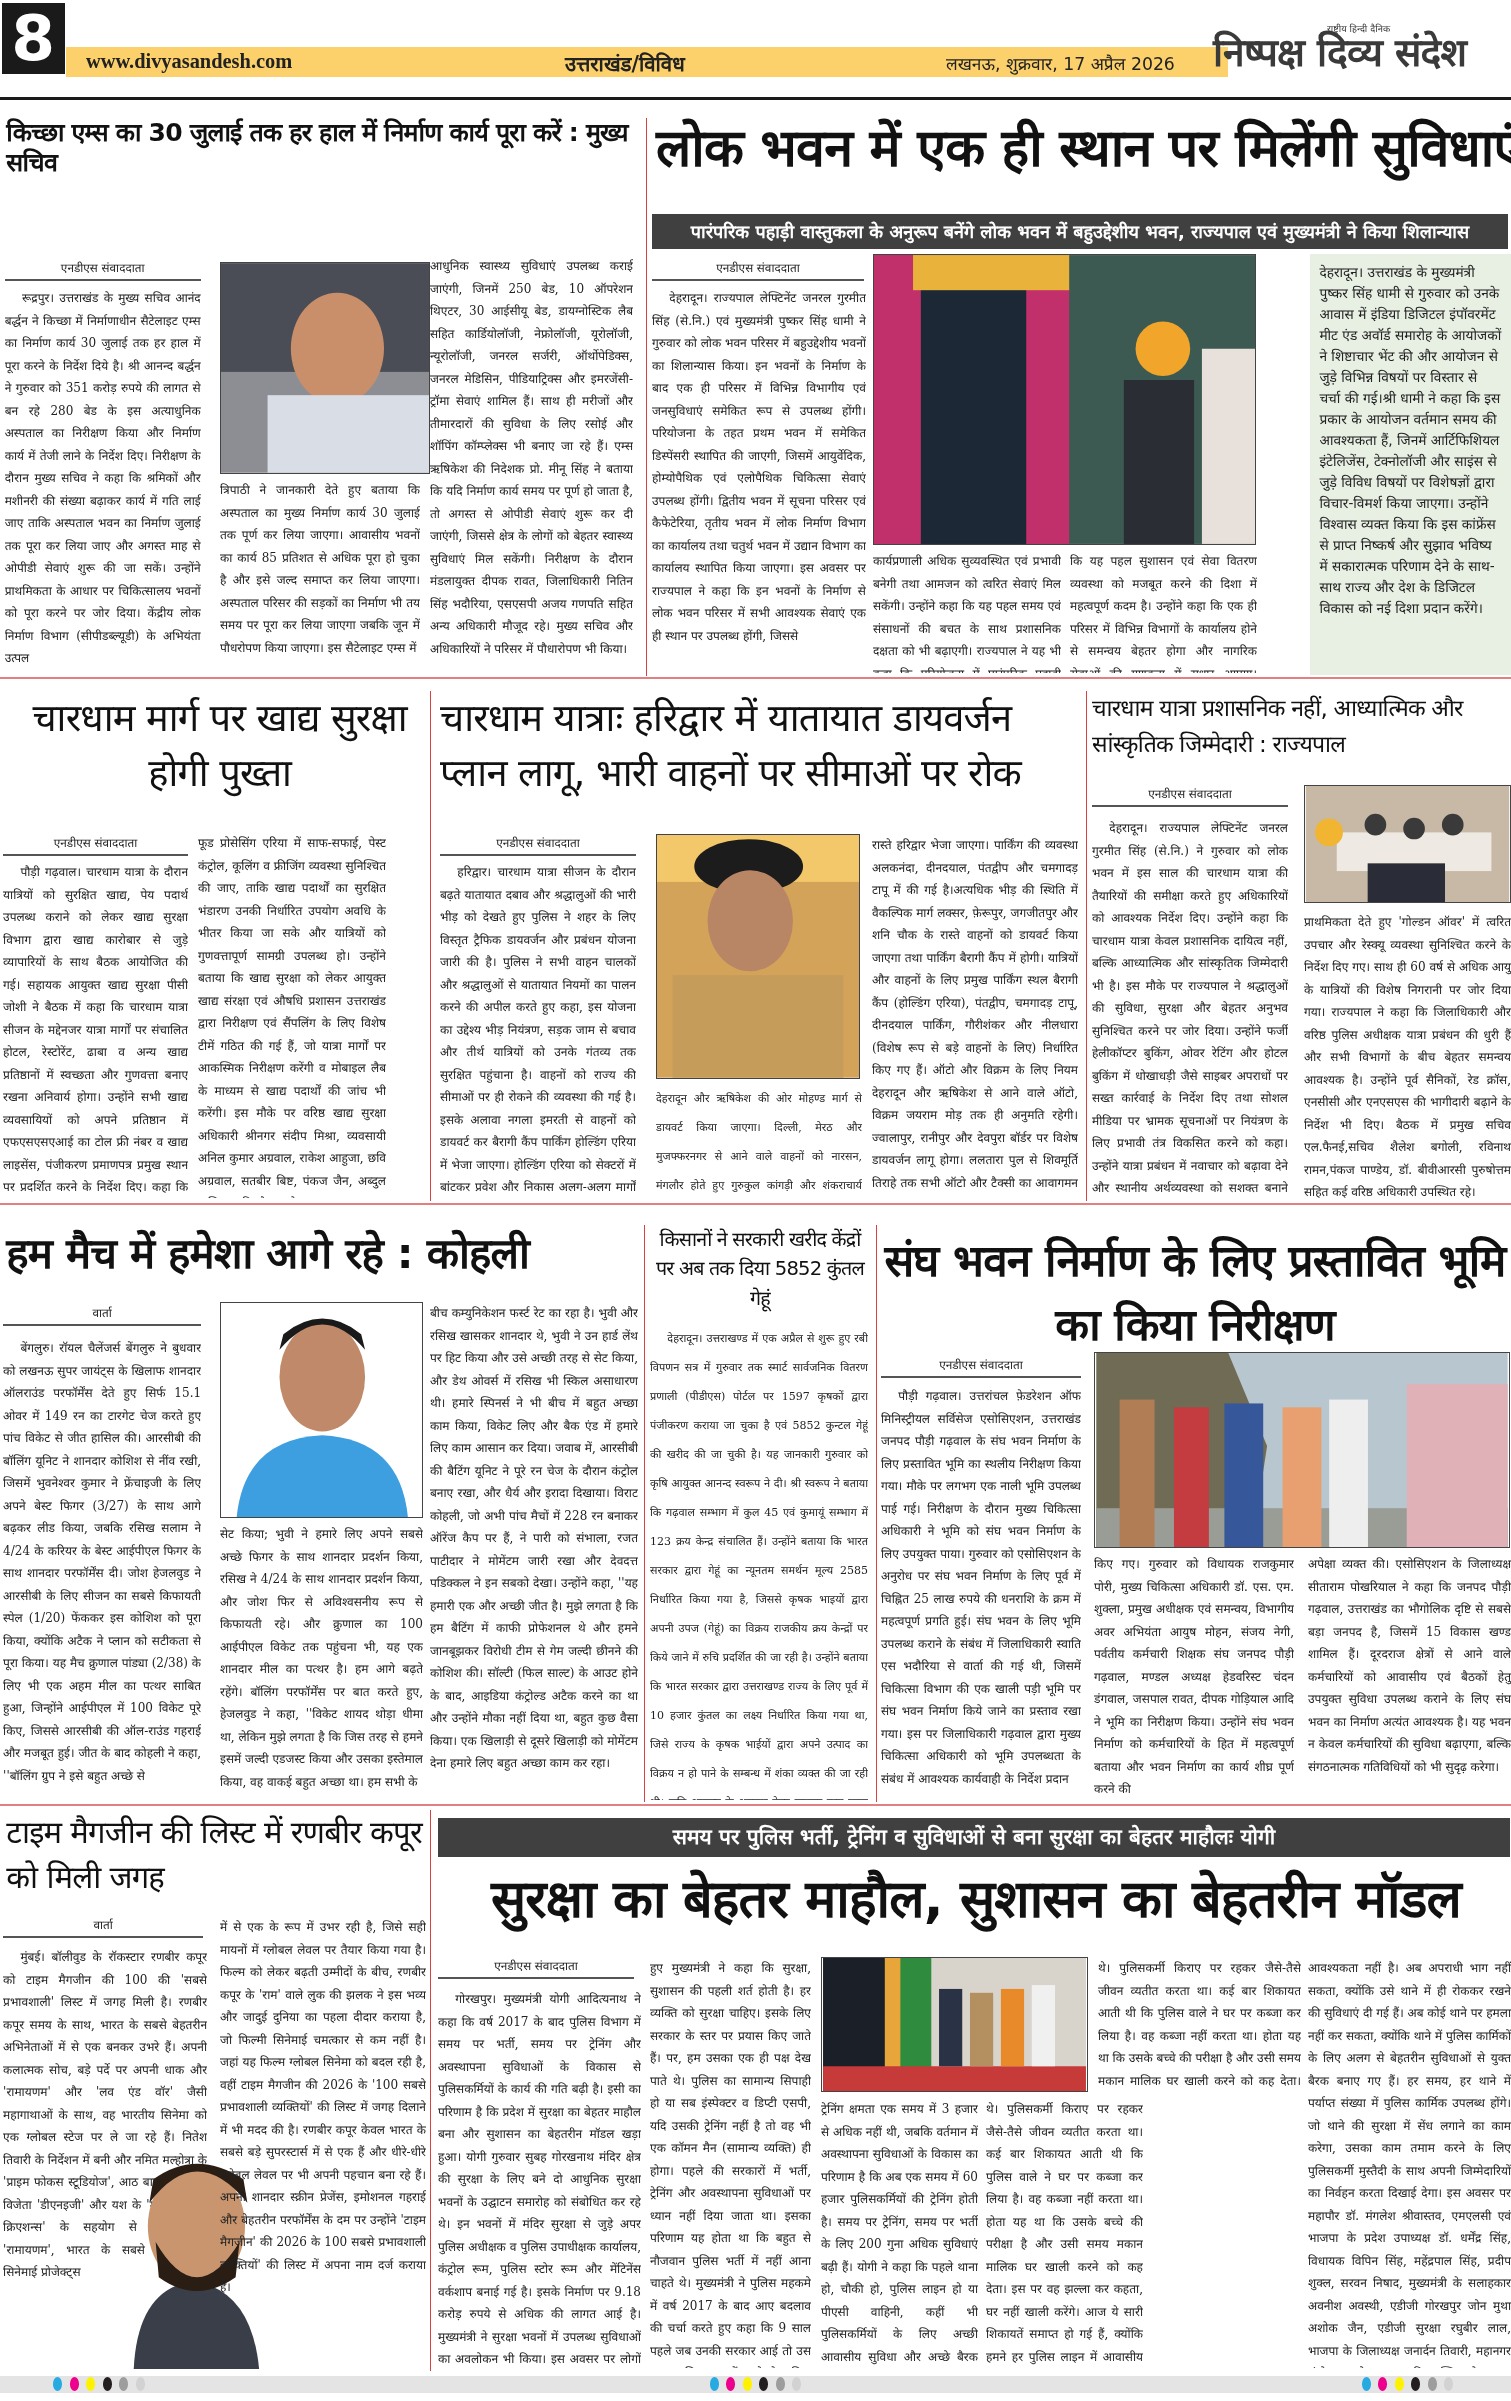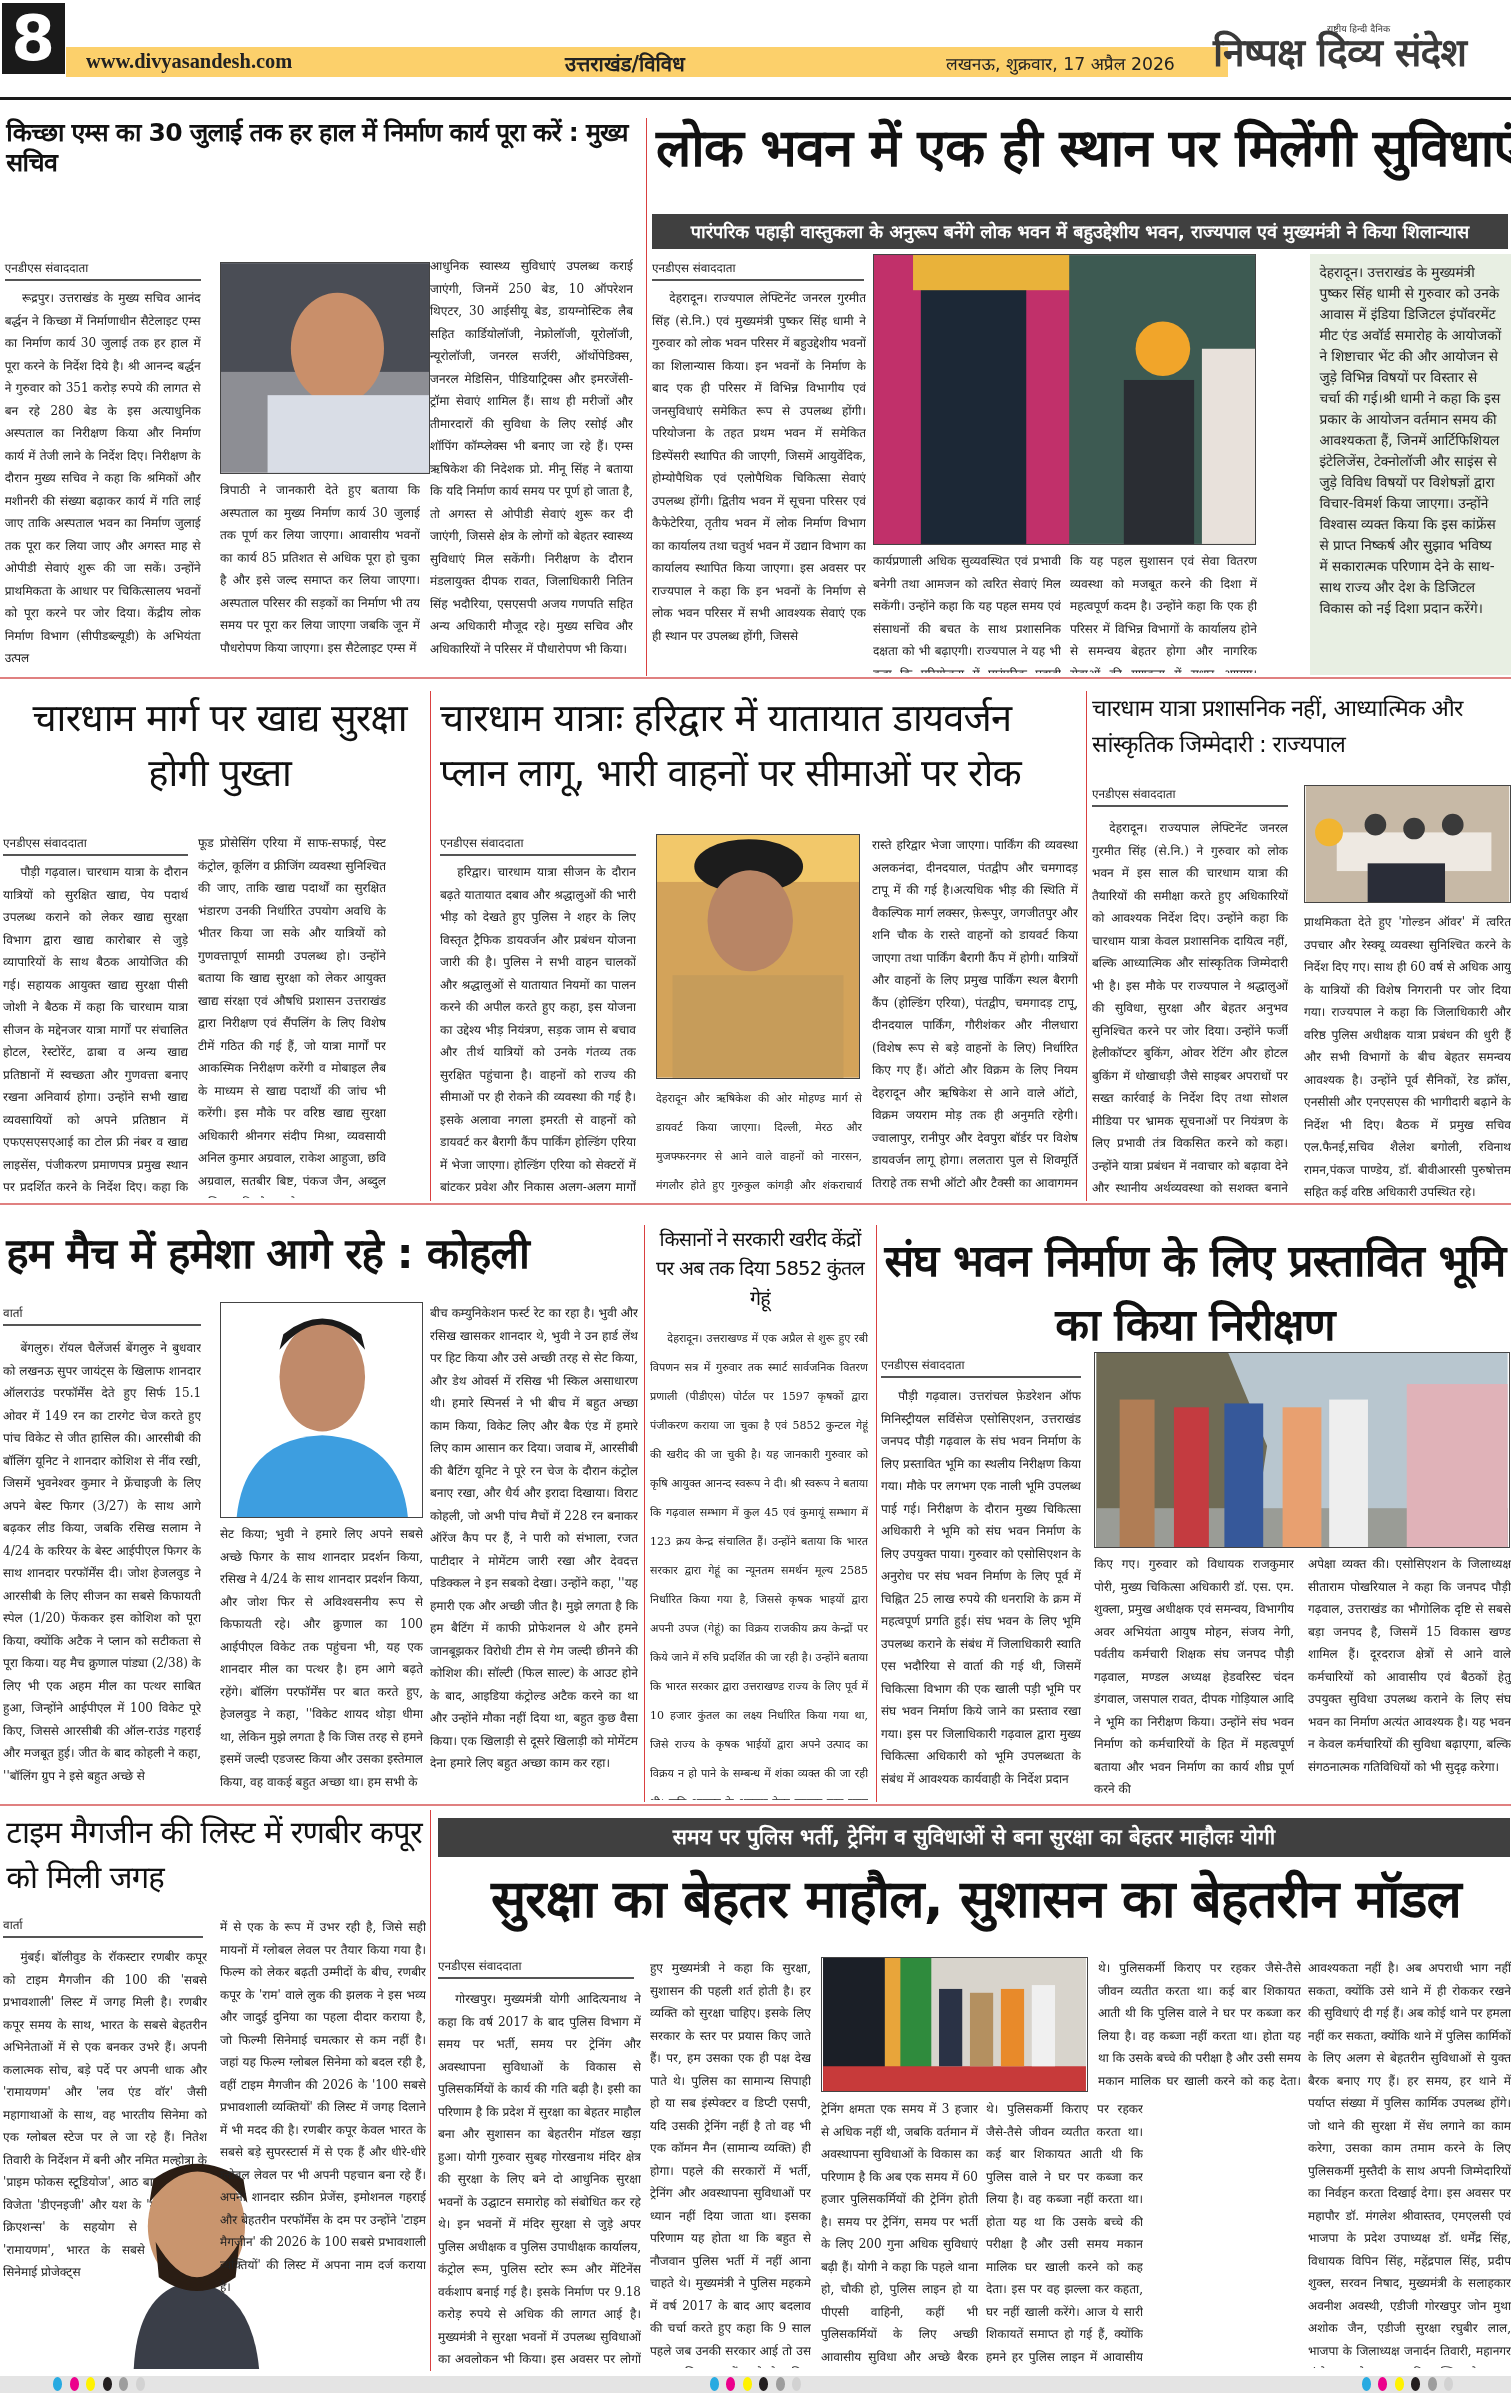--- a/index.html
+++ b/index.html
@@ -17,21 +17,21 @@
   .mast-tagline { left: 1327px; top: 22px; font-size: 9.4px; color: #333; }
   .mast-logo { left: 1201px; top: 23.6px; font-size: 39px; font-weight: bold; color: #3a3a3a; letter-spacing: -0.8px; margin-left: 12px; }
   .mast-rule { left: 0; top: 97px; width: 1512px; height: 3.1px; background: #1a1a1a; }
 
   
   .h-big { font-weight: bold; color: #111; line-height: 1.18; letter-spacing: -0.8px; font-family: "DejaVu Sans", sans-serif; }
   .h-thin { font-weight: normal; color: #111; line-height: 1.2; letter-spacing: -0.8px; font-family: "DejaVu Sans", sans-serif; }
 
   .red-banner { background: #404040; color: #fff; font-weight: bold; text-align: center; white-space: nowrap; overflow: hidden; }
 
-  .byline { font-size: 11.8px; border-bottom: 2.4px solid #555; padding-bottom: 3.9px; color: #222; }
+  .byline { font-size: 11.8px; text-align: center; border-bottom: 2.4px solid #555; padding-bottom: 3.9px; color: #222; }
 
   .body-text { font-family: "DejaVu Serif", serif; font-size: 12px; line-height: 22.5px; text-align: justify; color: #222; text-indent: 17.3px; }
   .body-text.small { font-size: 11px; line-height: 29px; }
 
   .col-rule-v { width: 0.8px; background: #d94040; }
   .row-rule { height: 1.6px; background: #e08080; }
 
   .photo { overflow: hidden; border: 1.6px solid #444; }
   .photo svg { width: 100%; height: 100%; display: block; }
 

